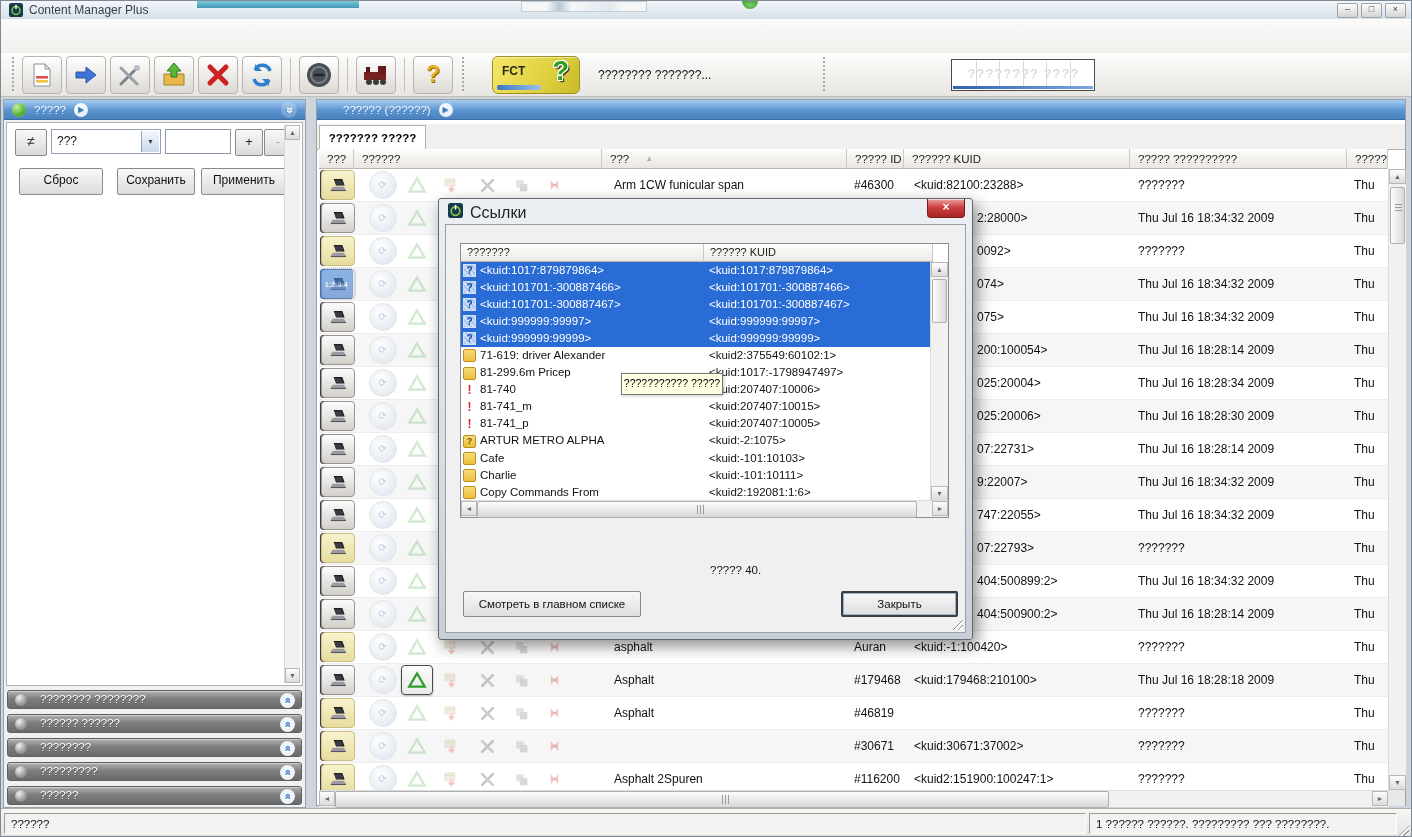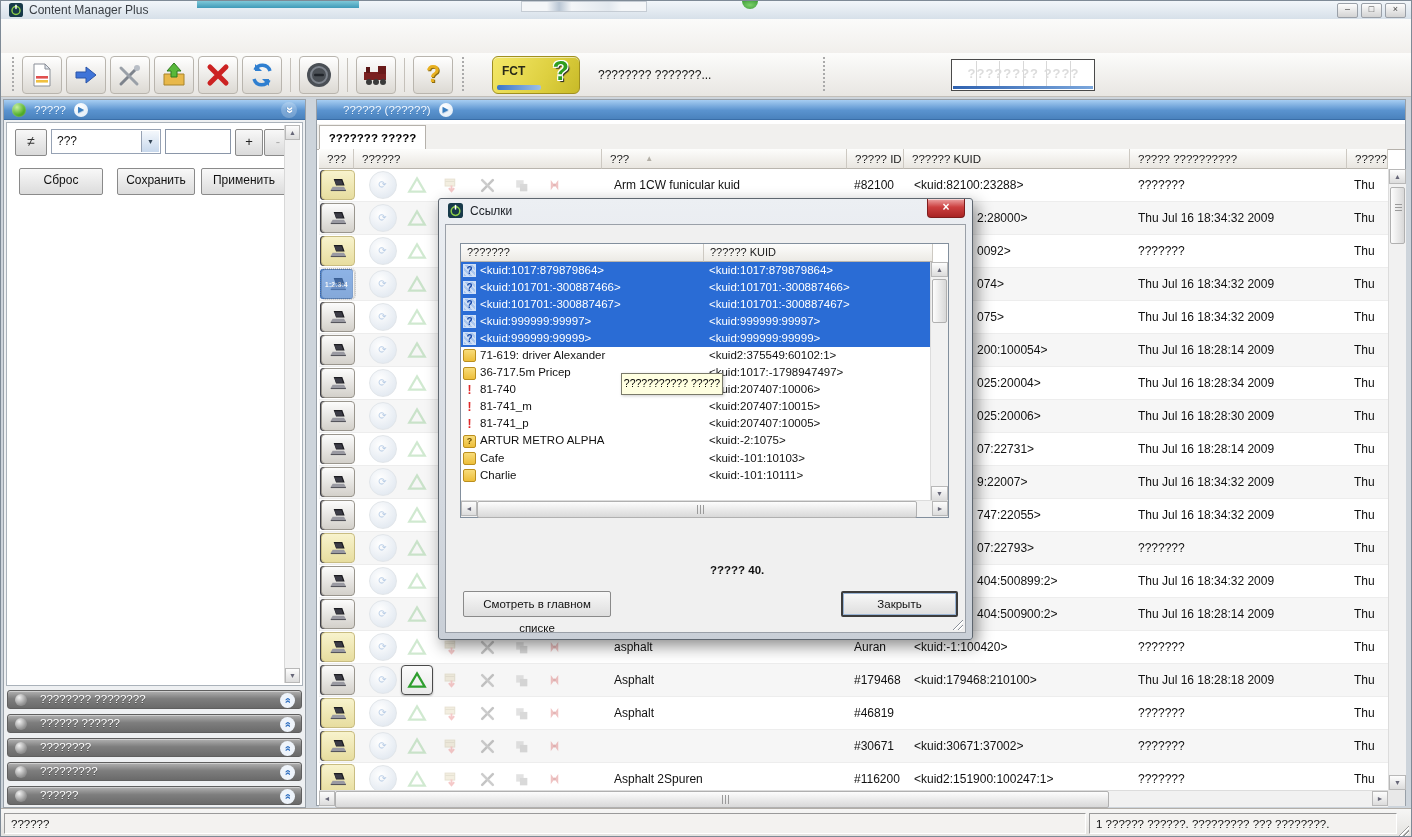--- a/index.html
+++ b/index.html
@@ -101,21 +101,21 @@
   .statusbar{position:absolute;left:0;top:807px;right:0;height:30px;background:linear-gradient(#f6f6f5,#e2e1de);border-top:1px solid #b2aea8;}
   .scell{position:absolute;top:4px;height:21px;border:1px solid;border-color:#9a9a9a #ffffff #ffffff #9a9a9a;font-size:11.5px;color:#111;line-height:20px;padding-left:6px;box-sizing:border-box;background:#f3f2f0;white-space:nowrap;overflow:hidden;}
   .scell1{left:3px;width:1082px;}
   .scell2{left:1088px;width:308px;}
   .wingrip{position:absolute;right:2px;bottom:3px;width:13px;height:13px;background:
     linear-gradient(135deg,transparent 0 58%,#9a9a9a 58% 64%,#fff 64% 70%,transparent 70% 76%,#9a9a9a 76% 82%,#fff 82% 88%,transparent 88%);}
   
   .dialog{position:absolute;left:437px;top:197px;width:533px;height:440px;background:linear-gradient(#eceff3,#c9cfd7);border:1px solid #5f6770;border-radius:3px;box-shadow:4px 6px 16px rgba(0,0,0,.45);z-index:50;}
   .dlg-title{position:absolute;left:0;top:0;right:0;height:25px;}
   .dlg-ico{position:absolute;left:9px;top:4px;}
-  .dlg-name{position:absolute;left:31px;top:5px;font-size:12px;color:#20242a;}
+  .dlg-name{position:absolute;left:31px;top:5px;font-size:16px;color:#20242a;}
   .dlg-close{position:absolute;top:0;right:7px;width:36px;height:18px;background:linear-gradient(#eda4a4,#cc4040 45%,#a82424);border:1px solid #7e1c1c;border-top:none;border-radius:0 0 4px 4px;color:#fff;font-size:12px;font-weight:bold;text-align:center;line-height:16px;box-shadow:inset 0 1px 0 #fff8;}
   .dlg-body{position:absolute;left:6px;right:6px;top:25px;bottom:6px;background:#f0f0f0;border:1px solid #9aa0a8;box-sizing:border-box;}
   .dlist{position:absolute;left:14px;top:18px;width:489px;height:275px;background:#fff;border:1px solid #828f9d;box-sizing:border-box;}
   .dlh{position:absolute;top:0;height:18px;background:linear-gradient(#fdfdfc,#eceae5);border-right:1px solid #cdc9c2;border-bottom:1px solid #b9b5ae;font-size:11px;color:#1a1a1a;padding-left:6px;line-height:17px;box-sizing:border-box;}
   .dlh1{left:0;width:243px;}
   .dlh2{left:243px;width:229px;}
   .drows{position:absolute;left:0;top:18px;width:471px;height:239px;overflow:hidden;}
   .drow{position:relative;height:17.1px;font-size:11.5px;color:#111;}
   .drow.sel{background:#2a6cd5;color:#fff;}
   .dicon{position:absolute;left:2px;top:2px;width:13px;height:13px;box-sizing:border-box;text-align:center;}
@@ -129,23 +129,23 @@
   .dvscroll{position:absolute;right:0;top:18px;width:17px;height:239px;background:#f1f1f1;border-left:1px solid #dcdcdc;}
   .dvthumb{position:absolute;left:1px;right:1px;top:17px;height:42px;border:1px solid #b0b0b0;border-radius:2px;background:linear-gradient(90deg,#fdfdfd,#d8d8d8);}
   .dvgrip{position:absolute;left:4px;top:16px;width:7px;height:8px;background:repeating-linear-gradient(#9a9a9a 0 1px,transparent 1px 3px);}
   .dhscroll{position:absolute;left:0;bottom:0;width:487px;height:16px;background:#f1f1f1;border-top:1px solid #dcdcdc;}
   .dhthumb{position:absolute;top:0;left:16px;width:438px;height:15px;border:1px solid #b0b0b0;border-radius:2px;background:linear-gradient(#fdfdfd,#d8d8d8);}
   .dtooltip{position:absolute;left:160px;top:129px;width:100px;height:20px;background:#ffffe1;border:1px solid #7a7a6a;box-shadow:1px 1px 3px #0003;font-size:10.5px;text-align:center;line-height:19px;z-index:5;}
   .dstats{position:absolute;font-size:11.5px;color:#111;}
   .dstat-l{left:17px;}
   .dstat-r{left:264px;}
   .dstats div{height:19.5px;}
-  .dtotal{font-weight:bold;}
+  .dtotal{font-weight:normal;}
   .dbtn{position:absolute;height:26px;border:1px solid #8a8a8a;border-radius:2px;background:linear-gradient(#f8f8f8,#dedede);font-size:11.5px;text-align:center;color:#111;box-sizing:border-box;}
-  .dbtn-view{left:17px;top:366px;width:148px;line-height:24px;}
+  .dbtn-view{left:17px;top:366px;width:178px;line-height:24px;}
   .dbtn-close{left:395px;top:366px;width:117px;line-height:22px;border:2px solid #3c3c3c;box-shadow:inset 0 0 0 1px #9ab4d4;}
   .dgrip{position:absolute;right:2px;bottom:2px;width:12px;height:12px;background:
     linear-gradient(135deg,transparent 0 55%,#8a9099 55% 62%,#fff 62% 69%,transparent 69% 76%,#8a9099 76% 83%,#fff 83% 90%,transparent 90%);}
   svg{display:block;}
 </style>
 </head>
 <body>
 
 <div class="win">
 
@@ -386,22 +386,22 @@
               <rect x="6.5" y="6.5" width="7" height="7" fill="#adadad"></rect>
             </svg>
           </span>
           <span class="sbtn bow">
             <svg width="15" height="15" viewBox="0 0 16 16">
               <path d="M4 2 8 7.5 4 13Z" fill="#d96a6a"></path>
               <path d="M12 2 8 7.5 12 13Z" fill="#d96a6a"></path>
               <circle cx="8" cy="7.5" r="1.6" fill="#b84848"></circle>
             </svg>
           </span>
-          <span class="cell c-name">Arm 1CW funicular kuid</span>
-          <span class="cell c-id">#82100</span>
+          <span class="cell c-name">Arm 1CW funicular span</span>
+          <span class="cell c-id">#46300</span>
           <span class="cell c-kuid">&lt;kuid:82100:23288&gt;</span>
           <span class="cell c-date">???????</span>
           <span class="cell c-day">Thu</span>
         </div>
         <div class="trow alt">
           <span class="typeicon home">
             <svg width="20" height="20" viewBox="0 0 16 16">
               <path d="M8 2.5 14 8h-1.8v5H9.3V9.6H6.7V13H3.8V8H2Z" fill="#fff"></path>
             </svg>
           </span>
@@ -1433,21 +1433,21 @@
               <span class="d-name">&lt;kuid:999999:99999&gt;</span>
               <span class="d-kuid">&lt;kuid:999999:99999&gt;</span>
             </div>
             <div class="drow">
               <span class="dicon box"></span>
               <span class="d-name">71-619: driver Alexander</span>
               <span class="d-kuid">&lt;kuid2:375549:60102:1&gt;</span>
             </div>
             <div class="drow">
               <span class="dicon box"></span>
-              <span class="d-name">36-717.5m Pricep</span>
+              <span class="d-name">81-299.6m Pricep</span>
               <span class="d-kuid">&lt;kuid:1017:-1798947497&gt;</span>
             </div>
             <div class="drow">
               <span class="dicon excl">!</span>
               <span class="d-name">81-740</span>
               <span class="d-kuid">&lt;kuid:207407:10006&gt;</span>
             </div>
             <div class="drow">
               <span class="dicon excl">!</span>
               <span class="d-name">81-741_m</span>
@@ -1466,20 +1466,25 @@
             <div class="drow">
               <span class="dicon box"></span>
               <span class="d-name">Cafe</span>
               <span class="d-kuid">&lt;kuid:-101:10103&gt;</span>
             </div>
             <div class="drow">
               <span class="dicon box"></span>
               <span class="d-name">Charlie</span>
               <span class="d-kuid">&lt;kuid:-101:10111&gt;</span>
             </div>
+            <div class="drow">
+              <span class="dicon box"></span>
+              <span class="d-name">Copy Commands From</span>
+              <span class="d-kuid">&lt;kuid2:192081:1:6&gt;</span>
+            </div>
         </div>
         <div class="dvscroll">
           <span class="sb-btn" style="top:0;">▲</span>
           <span class="dvthumb"></span>
           <span class="sb-btn" style="bottom:0;">▼</span>
         </div>
         <div class="dhscroll">
           <span class="hsb hsb-l">◄</span>
           <span class="dhthumb">
               <span class="gripmarks"></span>

